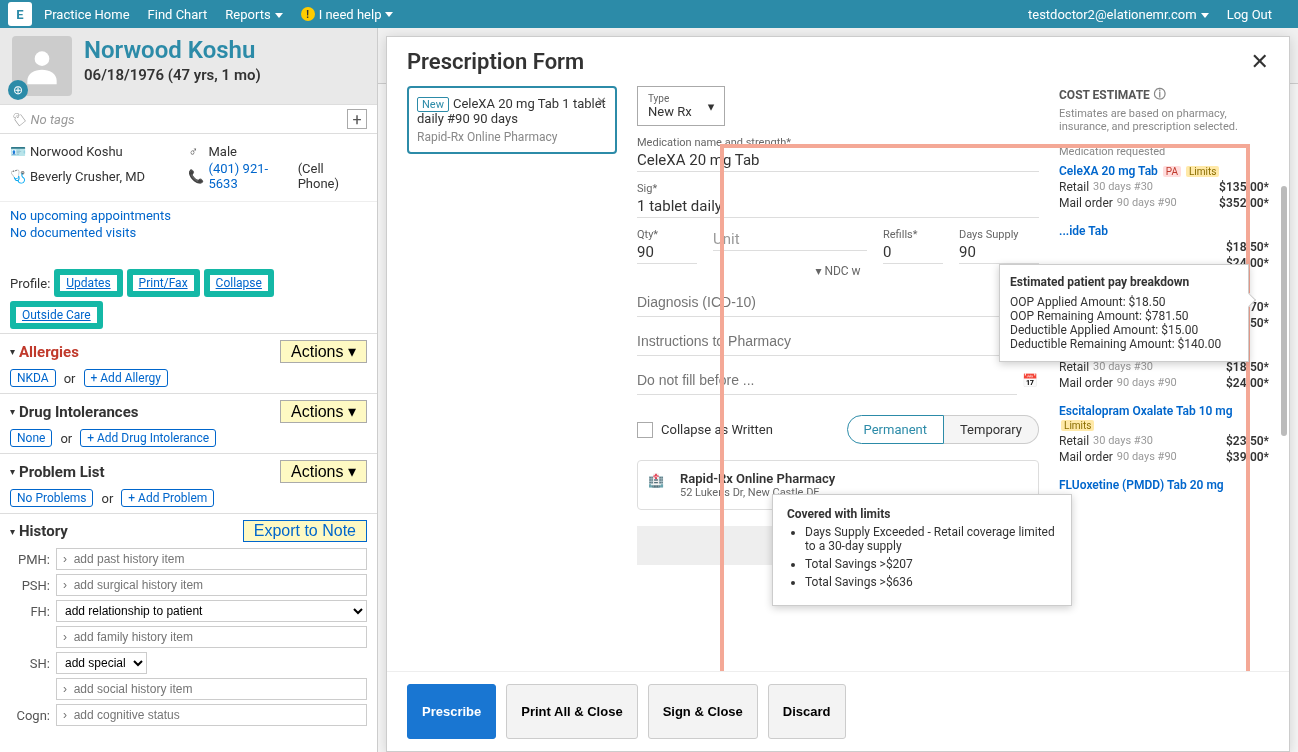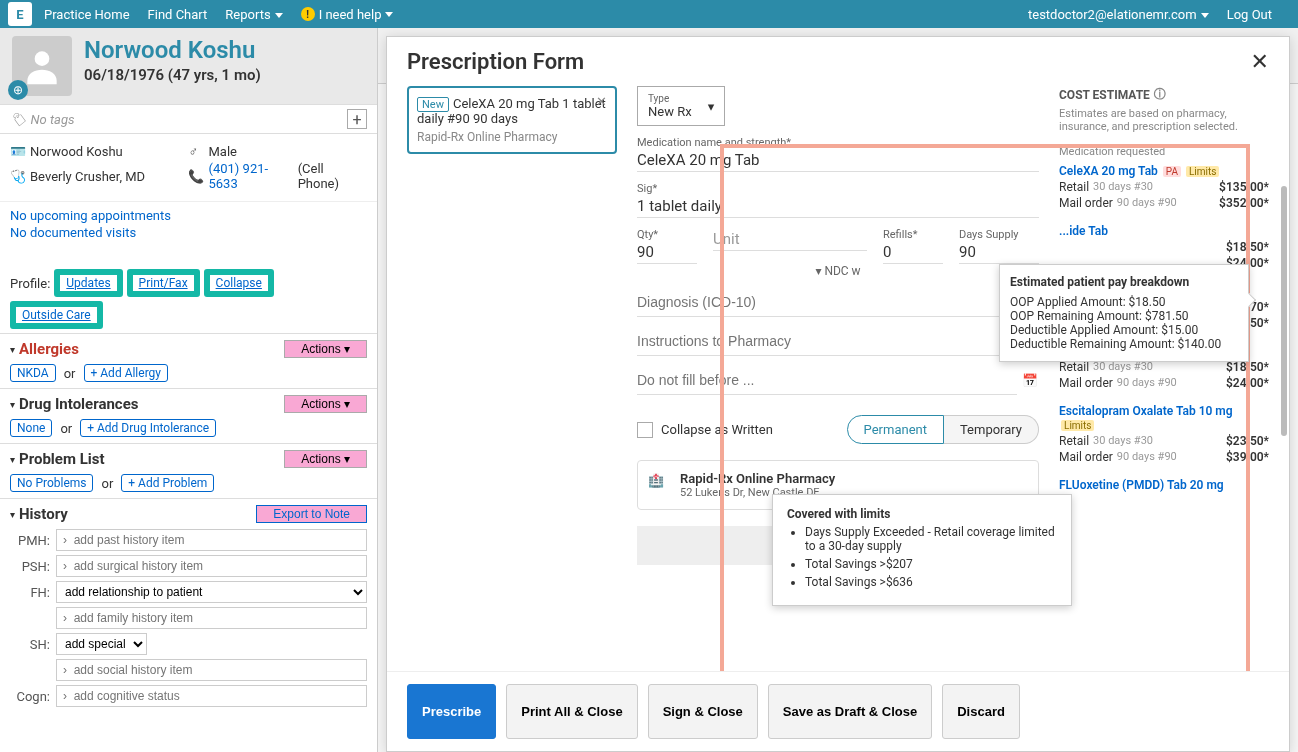--- a/index.html
+++ b/index.html
@@ -43,21 +43,21 @@
   
   .profile-row { padding: 4px 10px; display: flex; align-items: center; gap: 4px; flex-wrap: wrap; margin-top: 19px;}
   .pill { border: 6px solid #14b8a6; color: #0066cc; border-radius: 3px; padding: 1px 6px; font-size: 12px; cursor:pointer;text-decoration:underline; }
   
   
   .section { border-top: 1px solid #ddd; padding: 6px 10px;}
   .section-head { display: flex; align-items: center; margin-bottom: 6px;}
   .section-head .tri { margin-right: 4px; font-size: 10px;}
   .section-head .title { font-weight: bold; font-size: 15px; flex: 1;}
   .section-head .title.red { color: #c0392b; }
-  .actions-btn { border: 1px solid #aaa; background: #f9a8d4; padding: 1px 16px; font-size: 12px; cursor:pointer;}
+  .actions-btn { border: 1px solid #aaa; background: #fef9c3; padding: 1px 10px; font-size: 16px; cursor:pointer;}
   .section-body { display: flex; align-items: center; gap: 8px;}
   .badge-outline { border: 1px solid #0066cc; color: #0066cc; border-radius: 3px; padding: 1px 6px; font-size: 12px;}
   
   .hist-row { display: flex; align-items: center; margin: 4px 0;}
   .hist-label { width: 40px; text-align: right; margin-right: 6px; color: #555;}
   .hist-input { flex: 1; border: 1px solid #ccc; padding: 3px 6px; font-size: 12px; color: #888;}
   .hist-select { border: 1px solid #ccc; padding: 2px 4px; font-size: 12px; background: #fff;}
 
   
   .toolbar { background: #f0f0f0; border-bottom: 1px solid #ccc; display: flex; padding: 4px 6px; }
@@ -551,18 +551,17 @@
           </div>
         </div>
 
         <div class="scrollbar-indicator"></div>
       </div>
 
       <div class="modal-footer">
         <button class="btn primary">Prescribe</button>
         <button class="btn">Print All &amp; Close</button>
         <button class="btn">Sign &amp; Close</button>
-        <button class="btn">Save as Draft &amp; Close</button>
         <button class="btn">Discard</button>
       </div>
     </div>
   </div>
 </div>
 
 </body></html>

